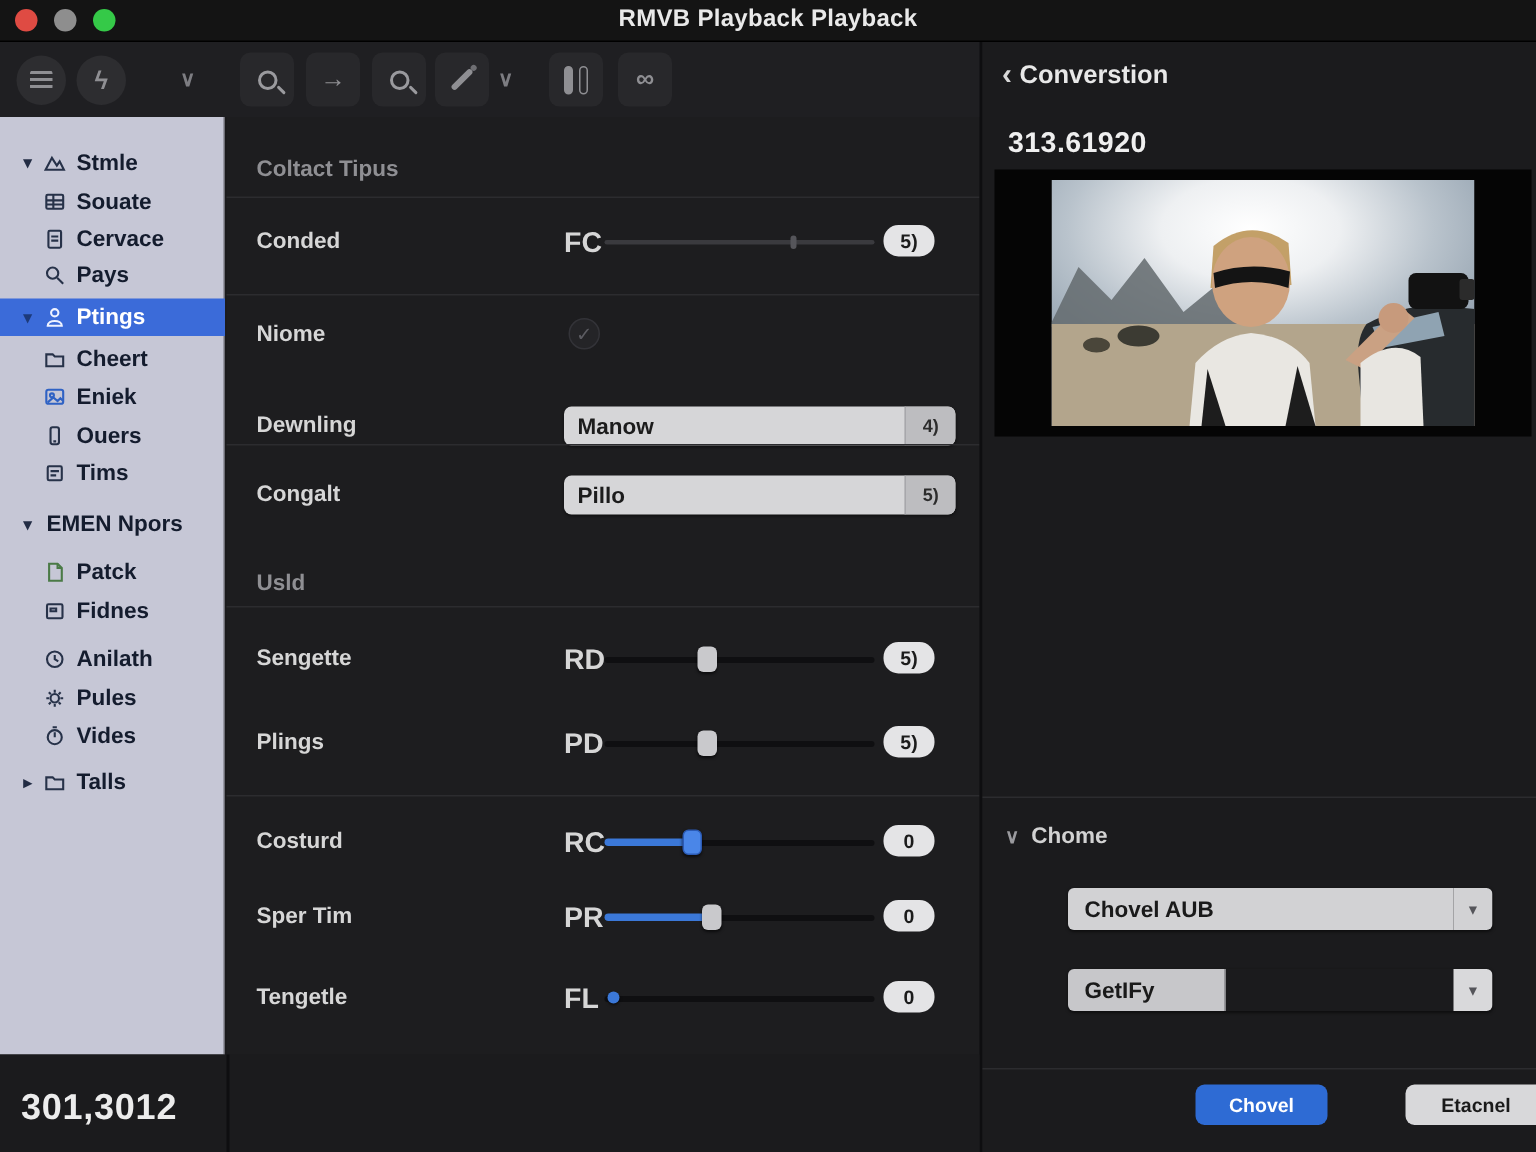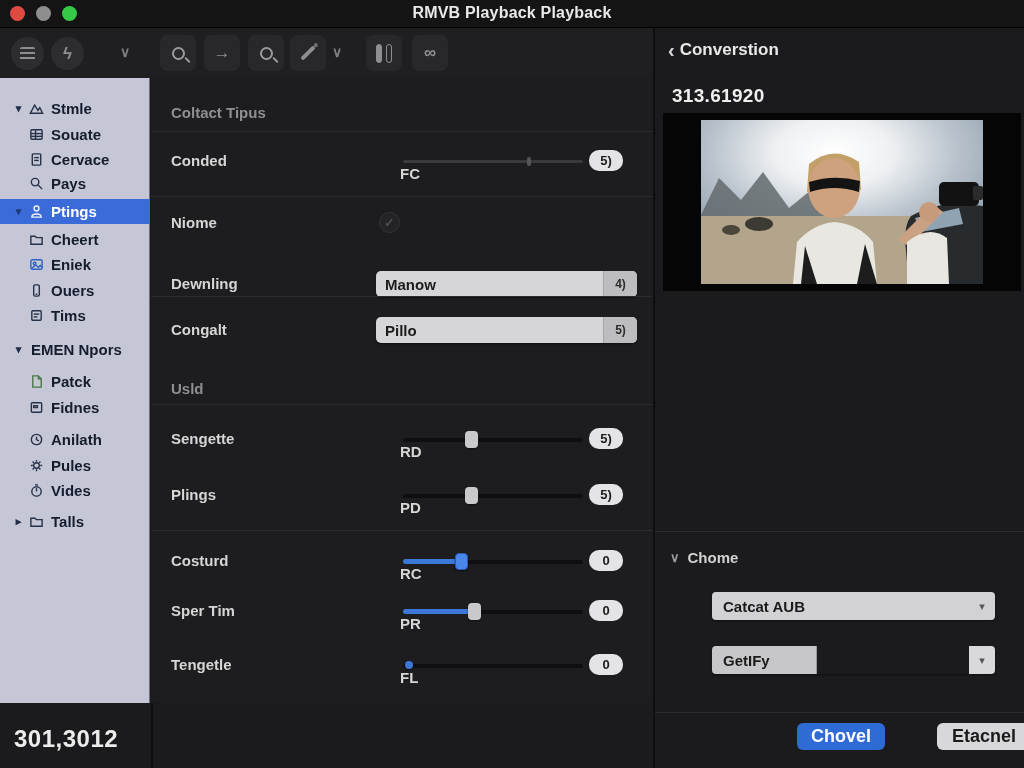--- a/index.html
+++ b/index.html
@@ -40,21 +40,21 @@
   .srow.sel .tri { color:#1d3a7a; }
   .si.tint-blue { color:#2f62c4; }
   .si.tint-green { color:#4a7a46; }
 
   
   .main { position:absolute; left:151px; top:78px; width:502px; height:690px; background:#1d1d1f; }
   .hline { position:absolute; left:0; width:502px; height:1px; background:#2c2c2f; }
   .sechead { position:absolute; left:20px; color:#8f8f93; font-size:15px; font-weight:700; }
   .frow { position:absolute; left:0; width:502px; height:28px; }
   .frow .lbl { position:absolute; left:20px; top:4px; color:#d6d6d6; font-size:15px; font-weight:700; }
-  .frow .pfx { position:absolute; left:225px; top:17px; color:#d6d6d6; font-size:15px; font-weight:700;margin-left:24px; }
+  .frow .pfx { position:absolute; left:225px; top:4px; color:#d6d6d6; font-size:19px; font-weight:700; }
   .trk { position:absolute; left:252px; top:12px; width:180px; height:3px; background:#3a3a3e; border-radius:2px; }
   .trk.dark { background:#0f0f11; height:4px; }
   .fill { position:absolute; left:0; top:-1px; height:5px; background:#3b78d8; border-radius:3px; }
   .thumb { position:absolute; top:-7px; width:13px; height:17px; border-radius:4px; background:#c9c9cc; box-shadow:0 1px 2px rgba(0,0,0,.6); }
   .thumb.blue { background:#4a86e8; border:1px solid #2c5bb4; }
   .thumb.dot { width:8px; height:8px; top:-3px; border-radius:50%; background:#3b78d8; border:none; }
   .thumb.faint { width:4px; height:9px; top:-3px; background:#55555a; box-shadow:none; }
   .badge { position:absolute; left:438px; top:2px; width:34px; height:21px; background:#e4e4e6; border-radius:10px; color:#1b1b1b; font-size:13px; font-weight:700; display:flex; align-items:center; justify-content:center; }
   .dd { position:absolute; left:225px; top:0; width:261px; height:26px; background:#d6d6d8; border-radius:5px; display:flex; overflow:hidden; box-shadow:0 1px 2px rgba(0,0,0,.5); }
   .dd .val { flex:1; padding-left:9px; display:flex; align-items:center; color:#1c1c1c; font-size:15px; font-weight:700; }
@@ -73,21 +73,21 @@
   .chome { position:absolute; left:15px; top:521px; color:#d2d2d2; font-size:15px; font-weight:700; display:flex; align-items:center; gap:8px; }
   .chome .chev { color:#9a9a9e; font-size:13px; }
   .rdd { position:absolute; left:57px; width:283px; height:28px; border-radius:4px; display:flex; overflow:hidden; box-shadow:0 1px 2px rgba(0,0,0,.5); }
   .rdd .seg { display:flex; align-items:center; padding-left:11px; color:#1a1a1a; font-size:15px; font-weight:700; }
   .rdd .seg.main-seg { flex:1; background:#d2d2d4; }
   .rdd .seg.left-seg { width:105px; background:#c7c7ca; border-right:1px solid #98989c; }
   .rdd .seg.right-seg { flex:1; background:#737373;margin-top:40px; }
   .rdd .caret { width:26px; display:flex; align-items:center; justify-content:center; color:#55555a; font-size:11px; background:inherit; }
   .rdd .caret.on-light { background:#d2d2d4; }
   .rdd .caret.on-lighter { background:#d9d9db; }
-  .rbtn { position:absolute; top:695px; height:27px; border-radius:6px; font-size:18px; font-weight:700; display:flex; align-items:center; justify-content:center; }
+  .rbtn { position:absolute; top:695px; height:27px; border-radius:6px; font-size:13px; font-weight:700; display:flex; align-items:center; justify-content:center; }
   .rbtn.primary { left:142px; width:88px; background:#2e6bd4; color:#fff; }
   .rbtn.secondary { left:250px; width:94px; background:#d8d8da; color:#1a1a1a;margin-left:32px; }
 
   
   .footer-left { position:absolute; left:0; top:703px; width:653px; height:65px; background:#1b1b1d; }
   .fval { position:absolute; left:14px; top:22px; color:#ececec; font-size:24px; font-weight:700; letter-spacing:.5px; }
   .fvdiv { position:absolute; left:151px; top:0; width:2px; height:65px; background:#0e0e10; }
 </style>
 </head>
 <body>
@@ -469,21 +469,21 @@
     </div>
 
     <div class="rline" style="top:503px"></div>
 
     <div class="chome">
       <span class="chev">∨</span>
       <span>Chome</span>
     </div>
 
     <div class="rdd" style="top:564px">
-      <span class="seg main-seg">Catcat AUB</span>
+      <span class="seg main-seg">Chovel AUB</span>
       <span class="caret on-light">▾</span>
     </div>
 
     <div class="rdd" style="top:618px">
       <span class="seg left-seg">GetIFy</span>
       <span class="seg right-seg">Audo</span>
       <span class="caret on-lighter">▾</span>
     </div>
 
     <div class="rline" style="top:684px"></div>

